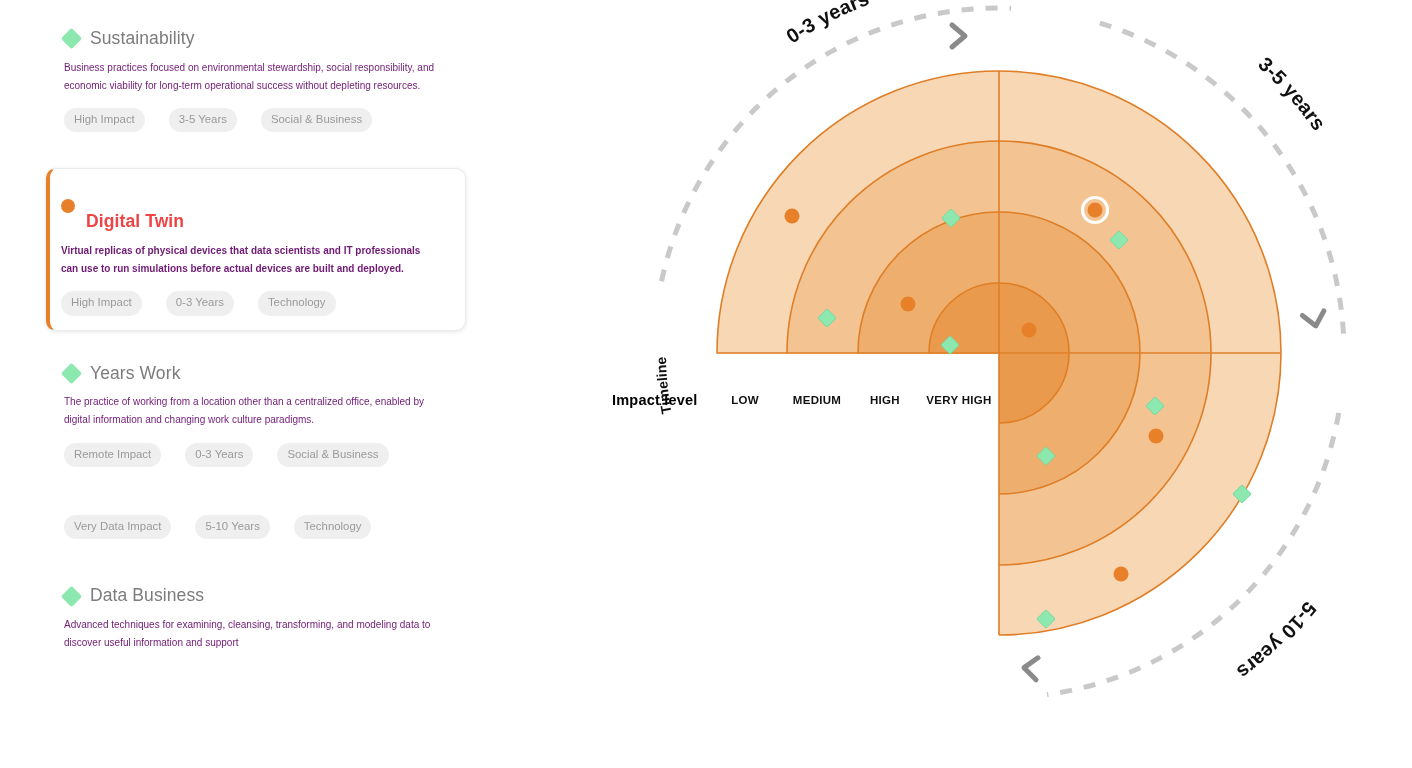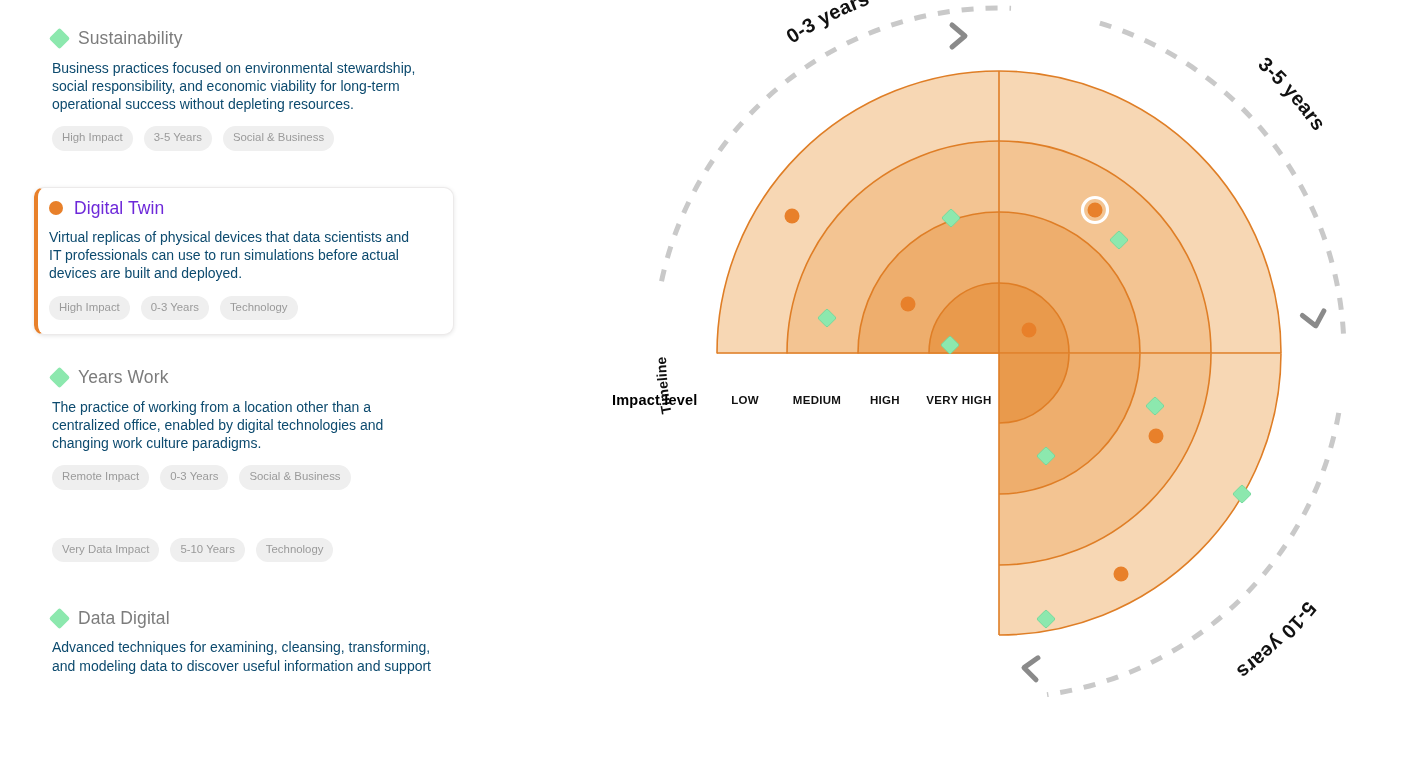--- a/index.html
+++ b/index.html
@@ -12,21 +12,21 @@
   }
   #app {
     position: relative;
     width: 1412px; height: 768px;
     background: #ffffff;
   }
 
   
   #sidebar {
     position: absolute;
-    left: 0; top: 0;
+    left: 12px; top: 0;
     width: 500px; height: 768px;
     overflow: hidden;
     box-sizing: border-box;
     padding: 18px 0 8px 0;
   }
   .card {
     position: relative;
     box-sizing: border-box;
     margin: 0 46px 0 38px;
     padding: 12px 14px 14px 14px;
@@ -62,32 +62,33 @@
     width: 14px; height: 14px;
   }
   .card-title {
     font-size: 17.5px;
     color: #7c7c7c;
     font-weight: 400;
     letter-spacing: 0.1px;
     line-height: 1;
   }
   .card.selected .card-title {
-    color: #6d28d9;
-    font-weight: 400;
+    color: #ef4444;
+    font-weight: 700;
+    margin-top: 32px;
   }
   .card-desc {
-    font-size: 14px;
+    font-size: 10px;
     line-height: 18.2px;
-    color: #0c4a6e;
+    color: #701a75;
     margin: 0 0 13px 0;
     max-width: 392px;
   }
-  .card.selected .card-desc { max-width: 372px; }
-  .tags { display: flex; gap: 11px; flex-wrap: wrap; }
+  .card.selected .card-desc { max-width: 372px; font-weight: bold; }
+  .tags { display: flex; gap: 24px; flex-wrap: wrap; }
   .tag {
     background: #efefef;
     color: #9a9a9a;
     font-size: 11.4px;
     line-height: 1;
     padding: 6px 10px 7px 10px;
     border-radius: 999px;
     white-space: nowrap;
   }
   .card-gap { height: 22px; }
@@ -158,40 +159,40 @@
           <span class="tag">0-3 Years</span>
           <span class="tag">Technology</span>
         </div>
       </div>
       <div class="card-gap"></div>
       <div class="card">
         <div class="card-head">
           <span class="marker diamond"></span>
           <span class="card-title">Years Work</span>
         </div>
-        <p class="card-desc">The practice of working from a location other than a centralized office, enabled by digital technologies and changing work culture paradigms.</p>
+        <p class="card-desc">The practice of working from a location other than a centralized office, enabled by digital information and changing work culture paradigms.</p>
         <div class="tags">
           <span class="tag">Remote Impact</span>
           <span class="tag">0-3 Years</span>
           <span class="tag">Social &amp; Business</span>
         </div>
       </div>
       <div class="card-gap"></div>
       <div class="card">
         <div class="tags">
           <span class="tag">Very Data Impact</span>
           <span class="tag">5-10 Years</span>
           <span class="tag">Technology</span>
         </div>
       </div>
       <div class="card-gap"></div>
       <div class="card">
         <div class="card-head">
           <span class="marker diamond"></span>
-          <span class="card-title">Data Digital</span>
+          <span class="card-title">Data Business</span>
         </div>
         <p class="card-desc">Advanced techniques for examining, cleansing, transforming, and modeling data to discover useful information and support</p>
       </div>
     </div>
 
   <div id="radar-wrap">
     <svg id="radar-svg" width="852" height="768" viewBox="0 0 852 768">
       <defs>
         <clipPath id="clip-upper">
           <rect x="0" y="0" width="852" height="353.5"></rect>

